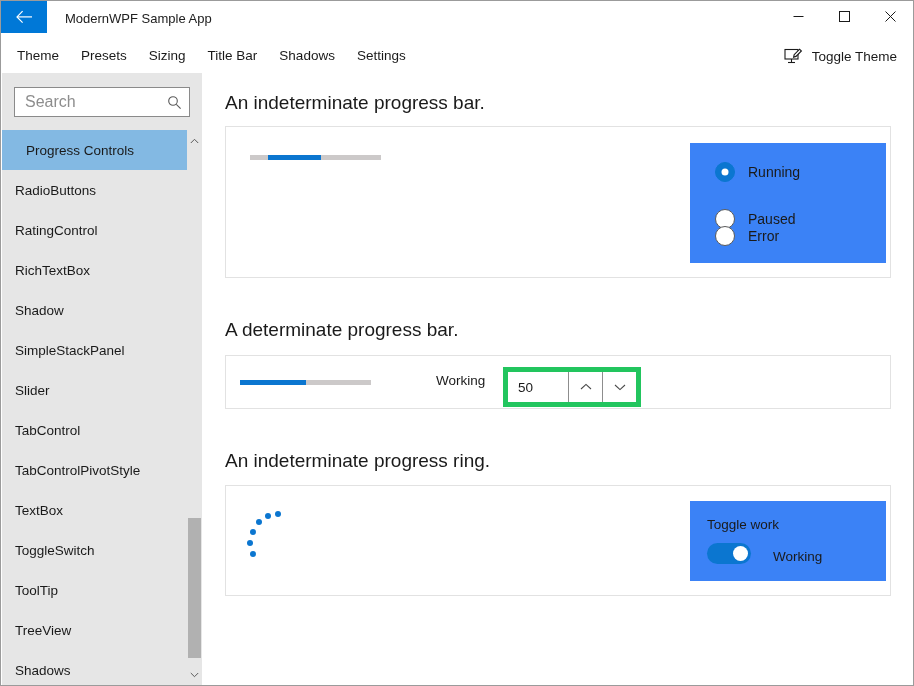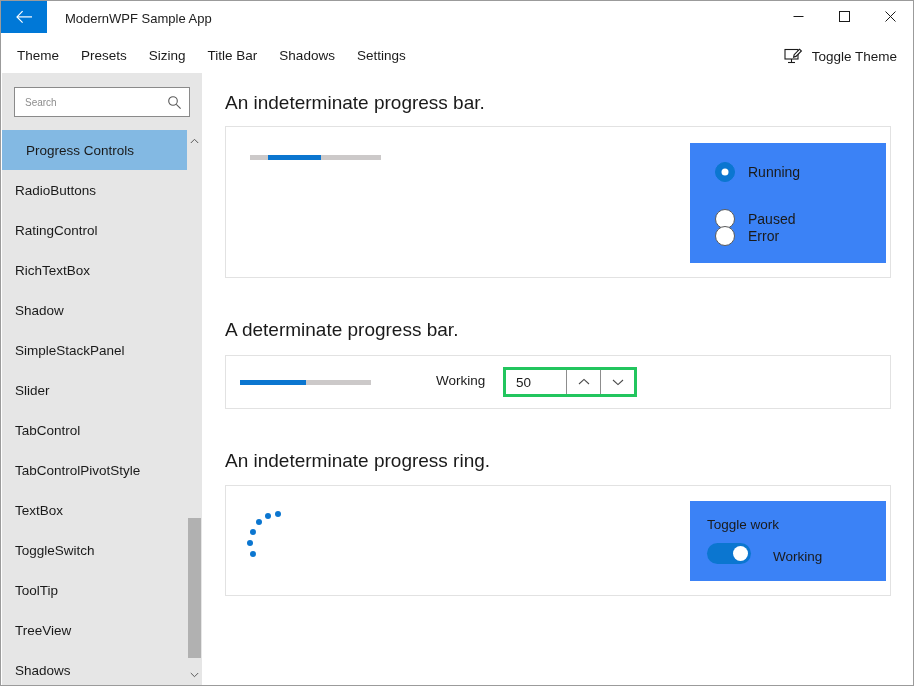--- a/index.html
+++ b/index.html
@@ -125,21 +125,21 @@
     display: flex;
     align-items: center;
     padding: 0 7px 0 10px;
   }
   .search-input {
     flex: 1 1 auto;
     border: none;
     outline: none;
     background: transparent;
     font-family: "Liberation Sans", sans-serif;
-    font-size: 10px;
+    font-size: 16px;
     color: #b91c1c;
     width: 100%;
   }
   .search-input::placeholder { color: #8d8d8d; opacity: 1; }
   .search-icon { flex: 0 0 auto; display: block; }
 
   .navlist {
     position: absolute;
     left: 0; top: 57px;
     width: 185px;
@@ -261,22 +261,22 @@
   .radio-label {
     font-size: 14px;
     color: #1a1a1a;
     white-space: nowrap;
   }
 
   
   .stepper {
     display: flex;
     align-items: stretch;
-    height: 30px;
-    border: 3px solid #22c55e;
+    height: 40px;
+    border: 5px solid #22c55e;
     background: #ffffff;
   }
   .stepper-input {
     width: 60px;
     border: none;
     outline: none;
     background: transparent;
     font-family: "Liberation Sans", sans-serif;
     font-size: 13.5px;
     color: #1a1a1a;

